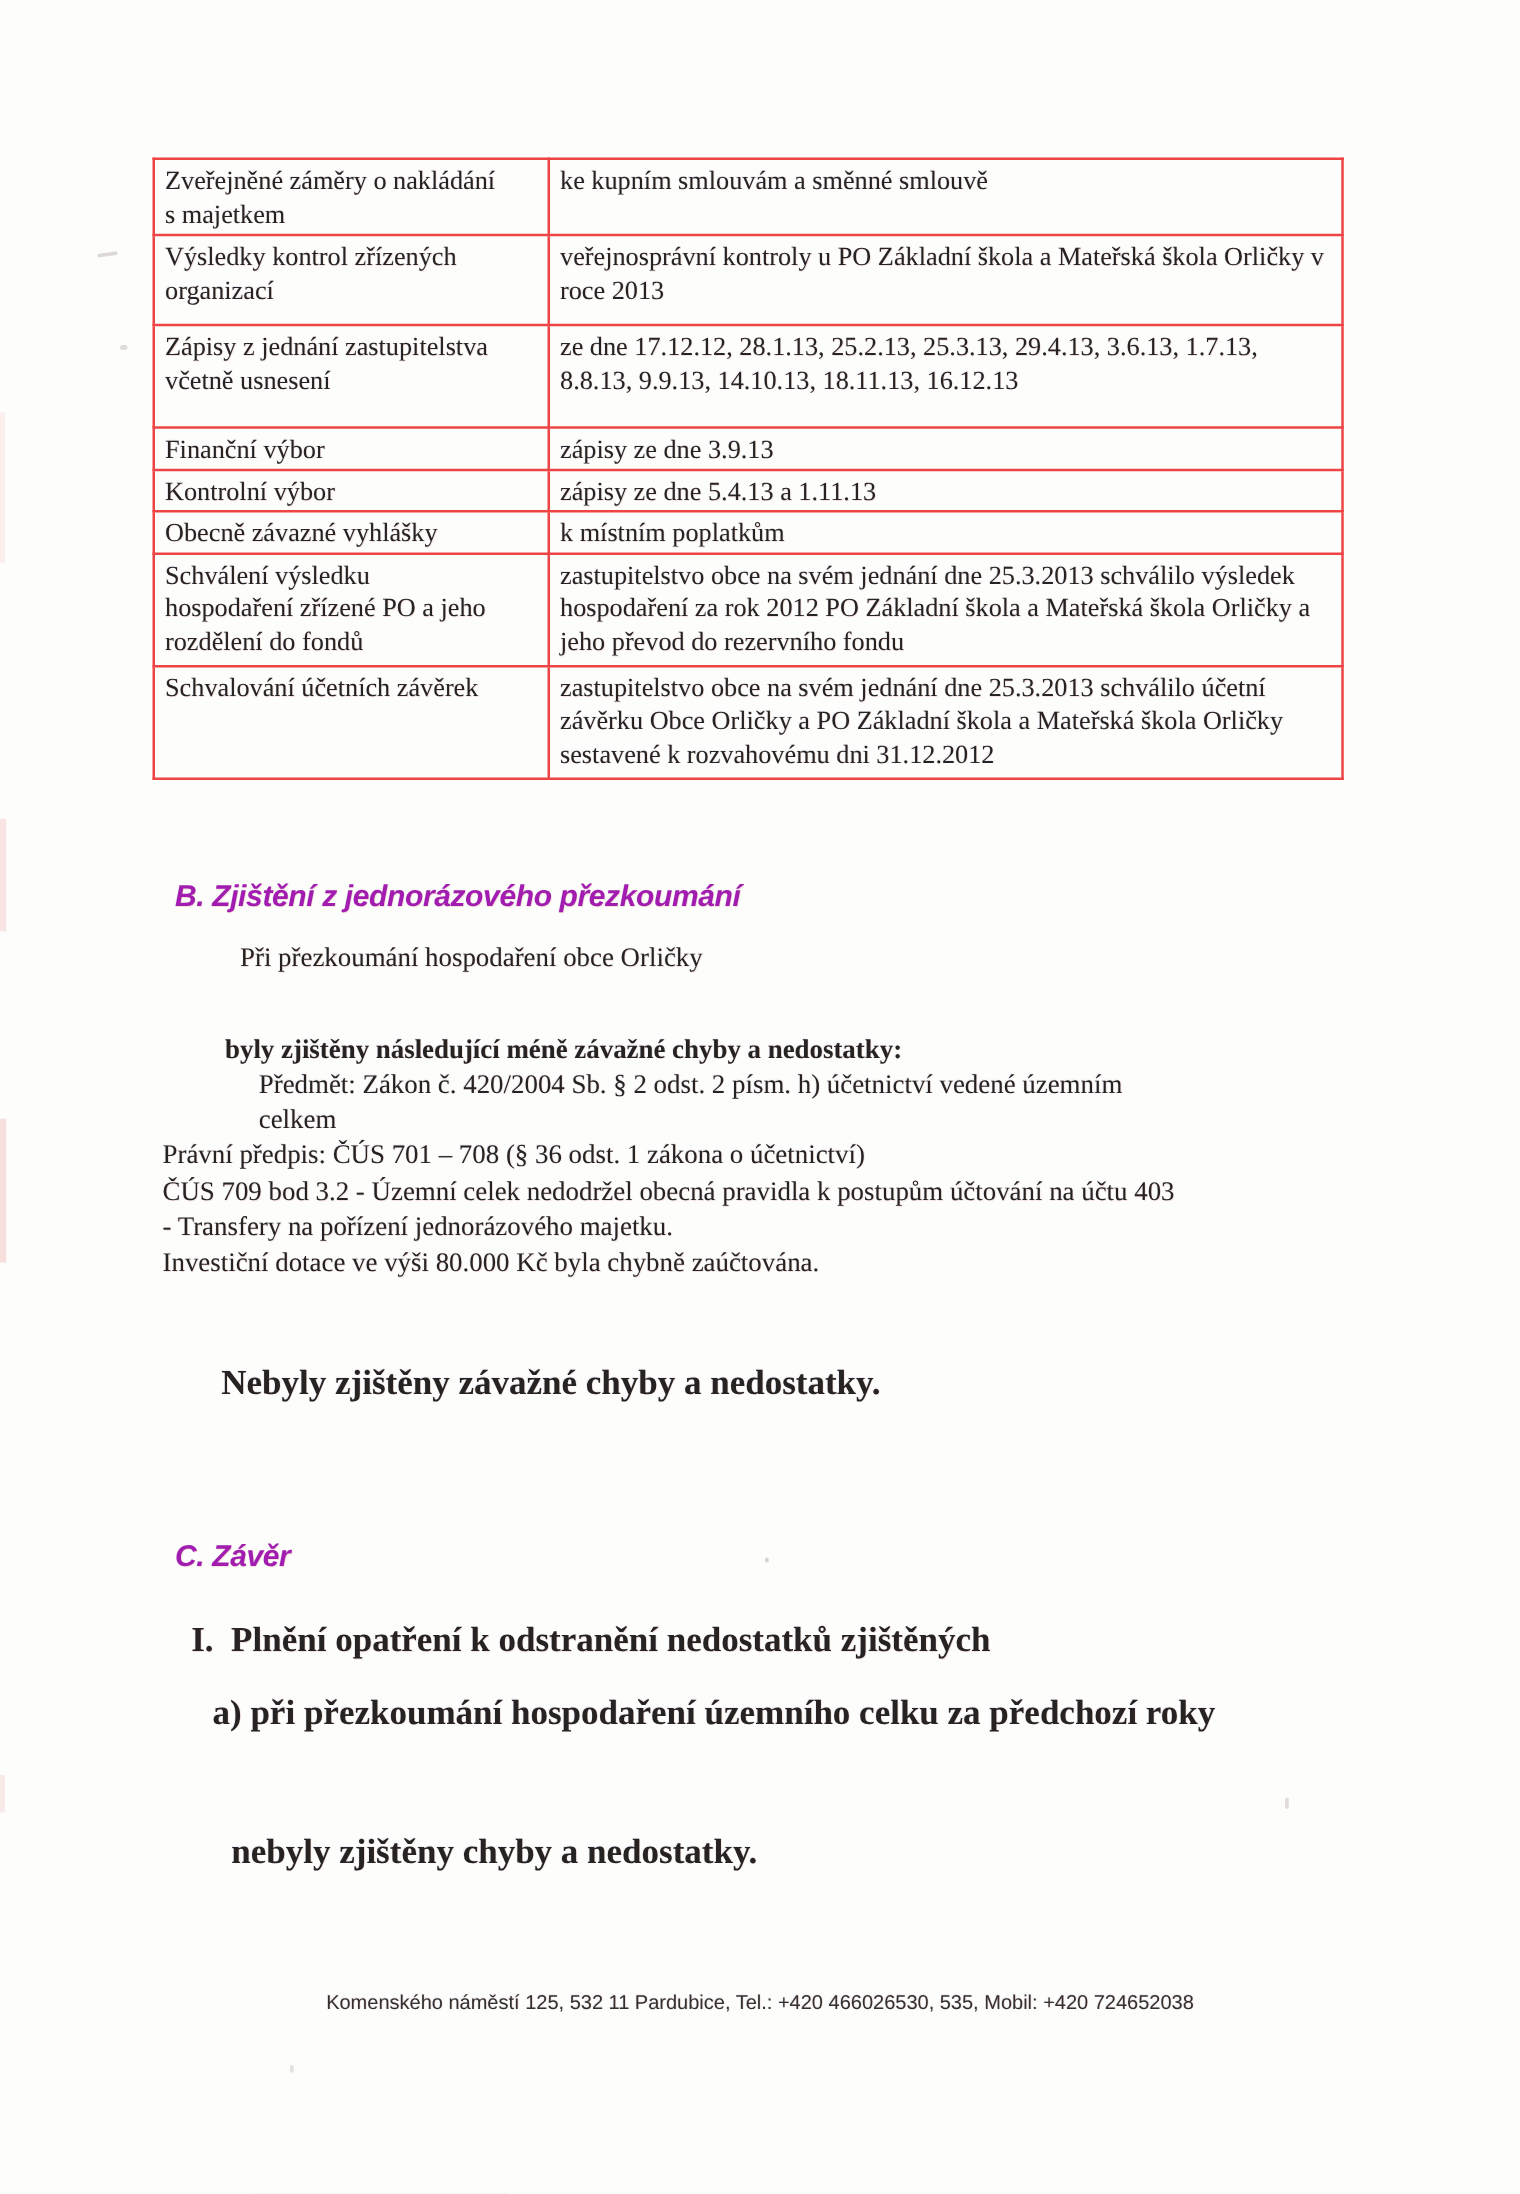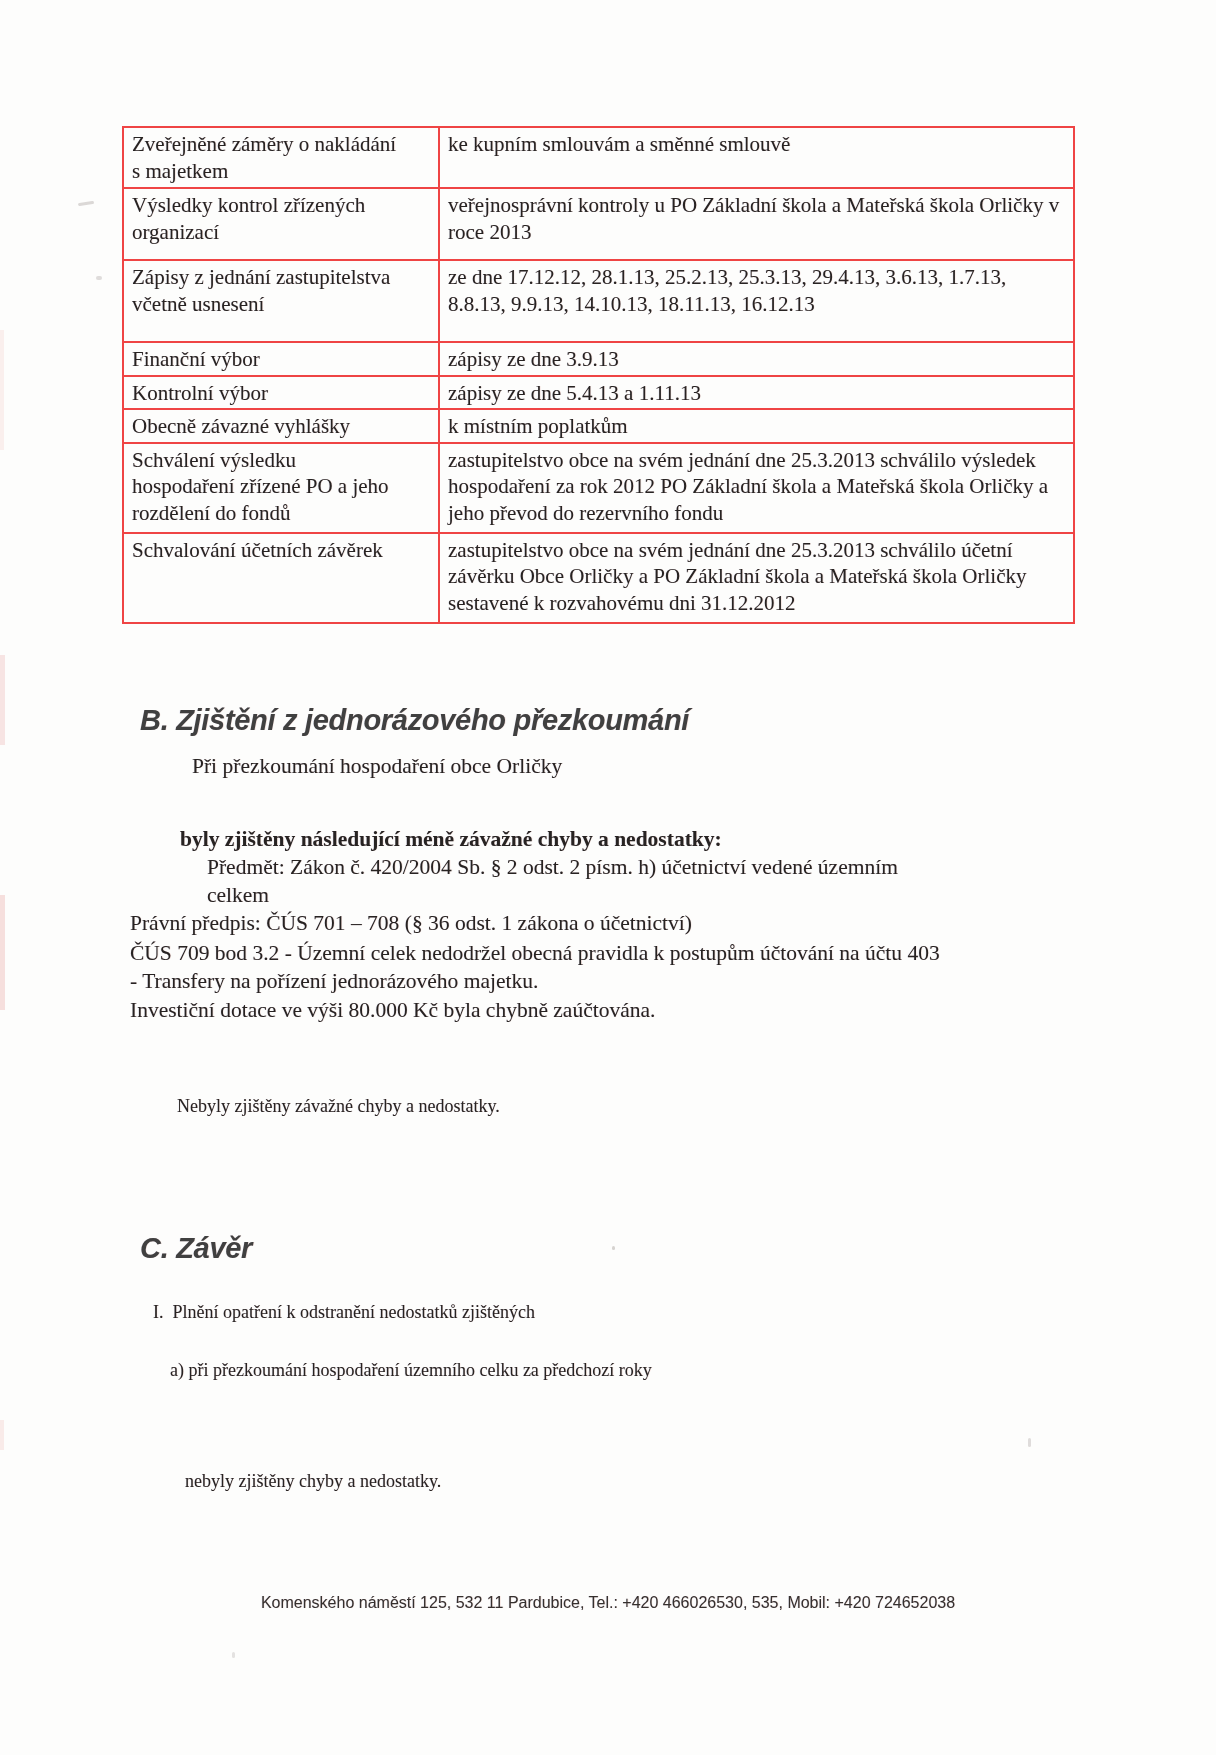--- a/index.html
+++ b/index.html
@@ -28,24 +28,24 @@
   .review-table td.c1 { padding-right:36px; }
   .col1 { width:316px; } .col2 { width:635px; }
 
   
   .line { position:absolute; white-space:pre-wrap; font-size:21.5px; line-height:27px; }
   .b    { font-weight:bold; }
   .h-section {
     position:absolute; white-space:pre;
     font-family:"Liberation Sans", sans-serif;
     font-weight:bold; font-style:italic;
-    font-size:29px; letter-spacing:-0.3px;
-    color:#404040;
+    font-size:24px; letter-spacing:-0.3px;
+    color:#a21caf;
   }
-  .bold22 { font-size:18px; font-weight:normal; }
+  .bold22 { font-size:28px; font-weight:bold; }
 
   
   .footer {
     position:absolute; left:0; right:0; top:1594px;
     text-align:center;
     font-family:"Liberation Sans", sans-serif;
     font-size:16px; color:#35302e;
   }
 
   

